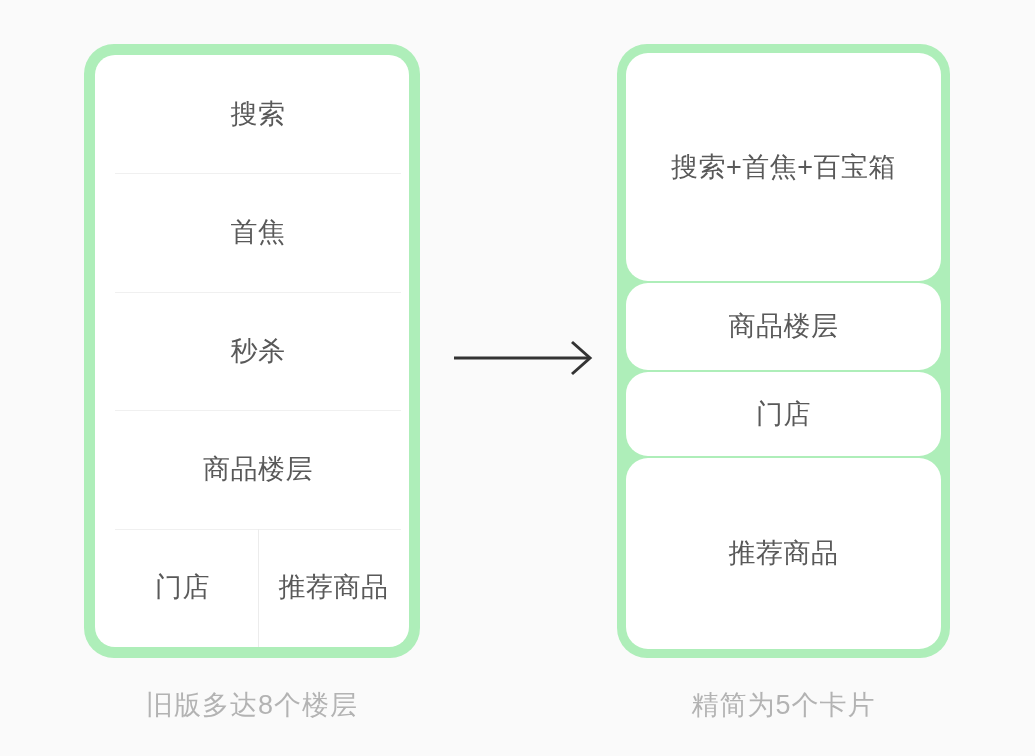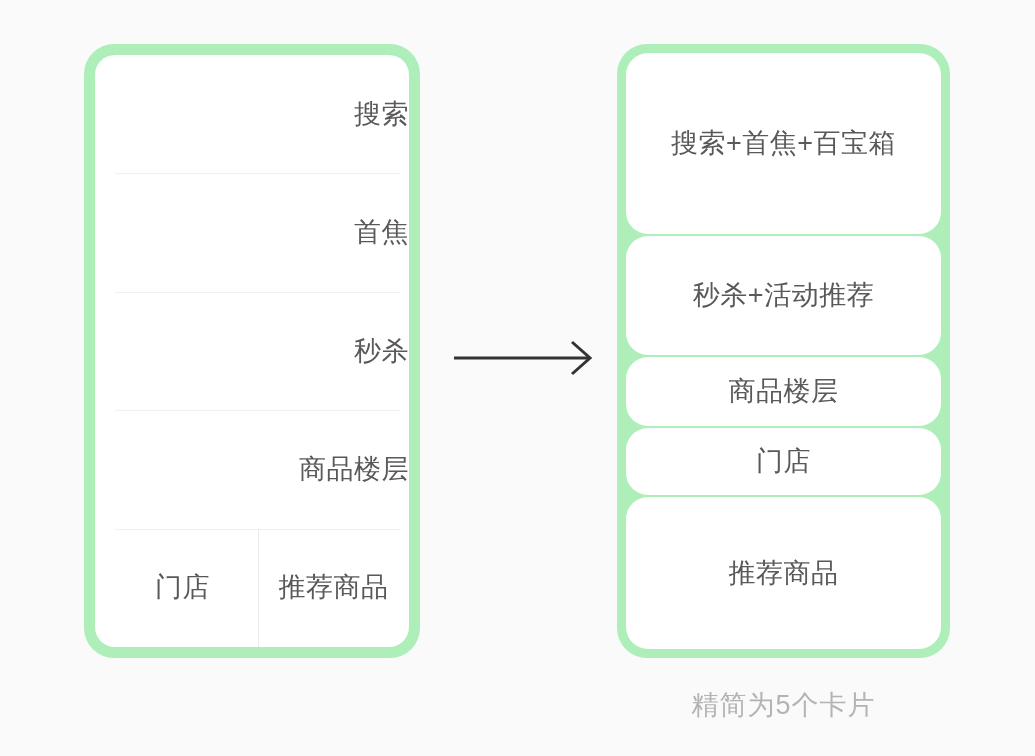--- a/index.html
+++ b/index.html
@@ -39,21 +39,21 @@
     border-radius: 20px;
     box-sizing: border-box;
     display: flex;
     flex-direction: column;
     overflow: hidden;
   }
   .old-row {
     flex: 1 1 0;
     display: flex;
     align-items: center;
-    justify-content: flex-end;
+    justify-content: center;
     position: relative;
     box-sizing: border-box;
     margin-left: 12px;
   }
   .old-row + .old-row::before {
     content: "";
     position: absolute;
     top: 0;
     left: 8px;
     right: 8px;
@@ -192,34 +192,32 @@
       <polyline points="120,7 138,23 120,39" fill="none" stroke="#333333" stroke-width="3" stroke-linecap="butt" stroke-linejoin="miter"></polyline>
     </svg>
   </div>
 
   <div class="new-panel">
 
     <div class="new-card" style="flex: 200 1 0;">
       <span class="new-card-label">搜索+首焦+百宝箱</span>
     </div>
 
-    <div class="new-card" style="flex: 131 1 0;">
-      <span class="new-card-label">秒杀+活动推荐</span>
-    </div>
 
     <div class="new-card" style="flex: 76 1 0;">
       <span class="new-card-label">商品楼层</span>
     </div>
 
     <div class="new-card" style="flex: 74 1 0;">
       <span class="new-card-label">门店</span>
     </div>
 
     <div class="new-card" style="flex: 167 1 0;">
       <span class="new-card-label">推荐商品</span>
     </div>
 
   </div>
 
+  <div class="caption caption-left">旧版多达8个楼层</div>
 
   <div class="caption caption-right">精简为5个卡片</div>
 
 </div>
 
 </body></html>

